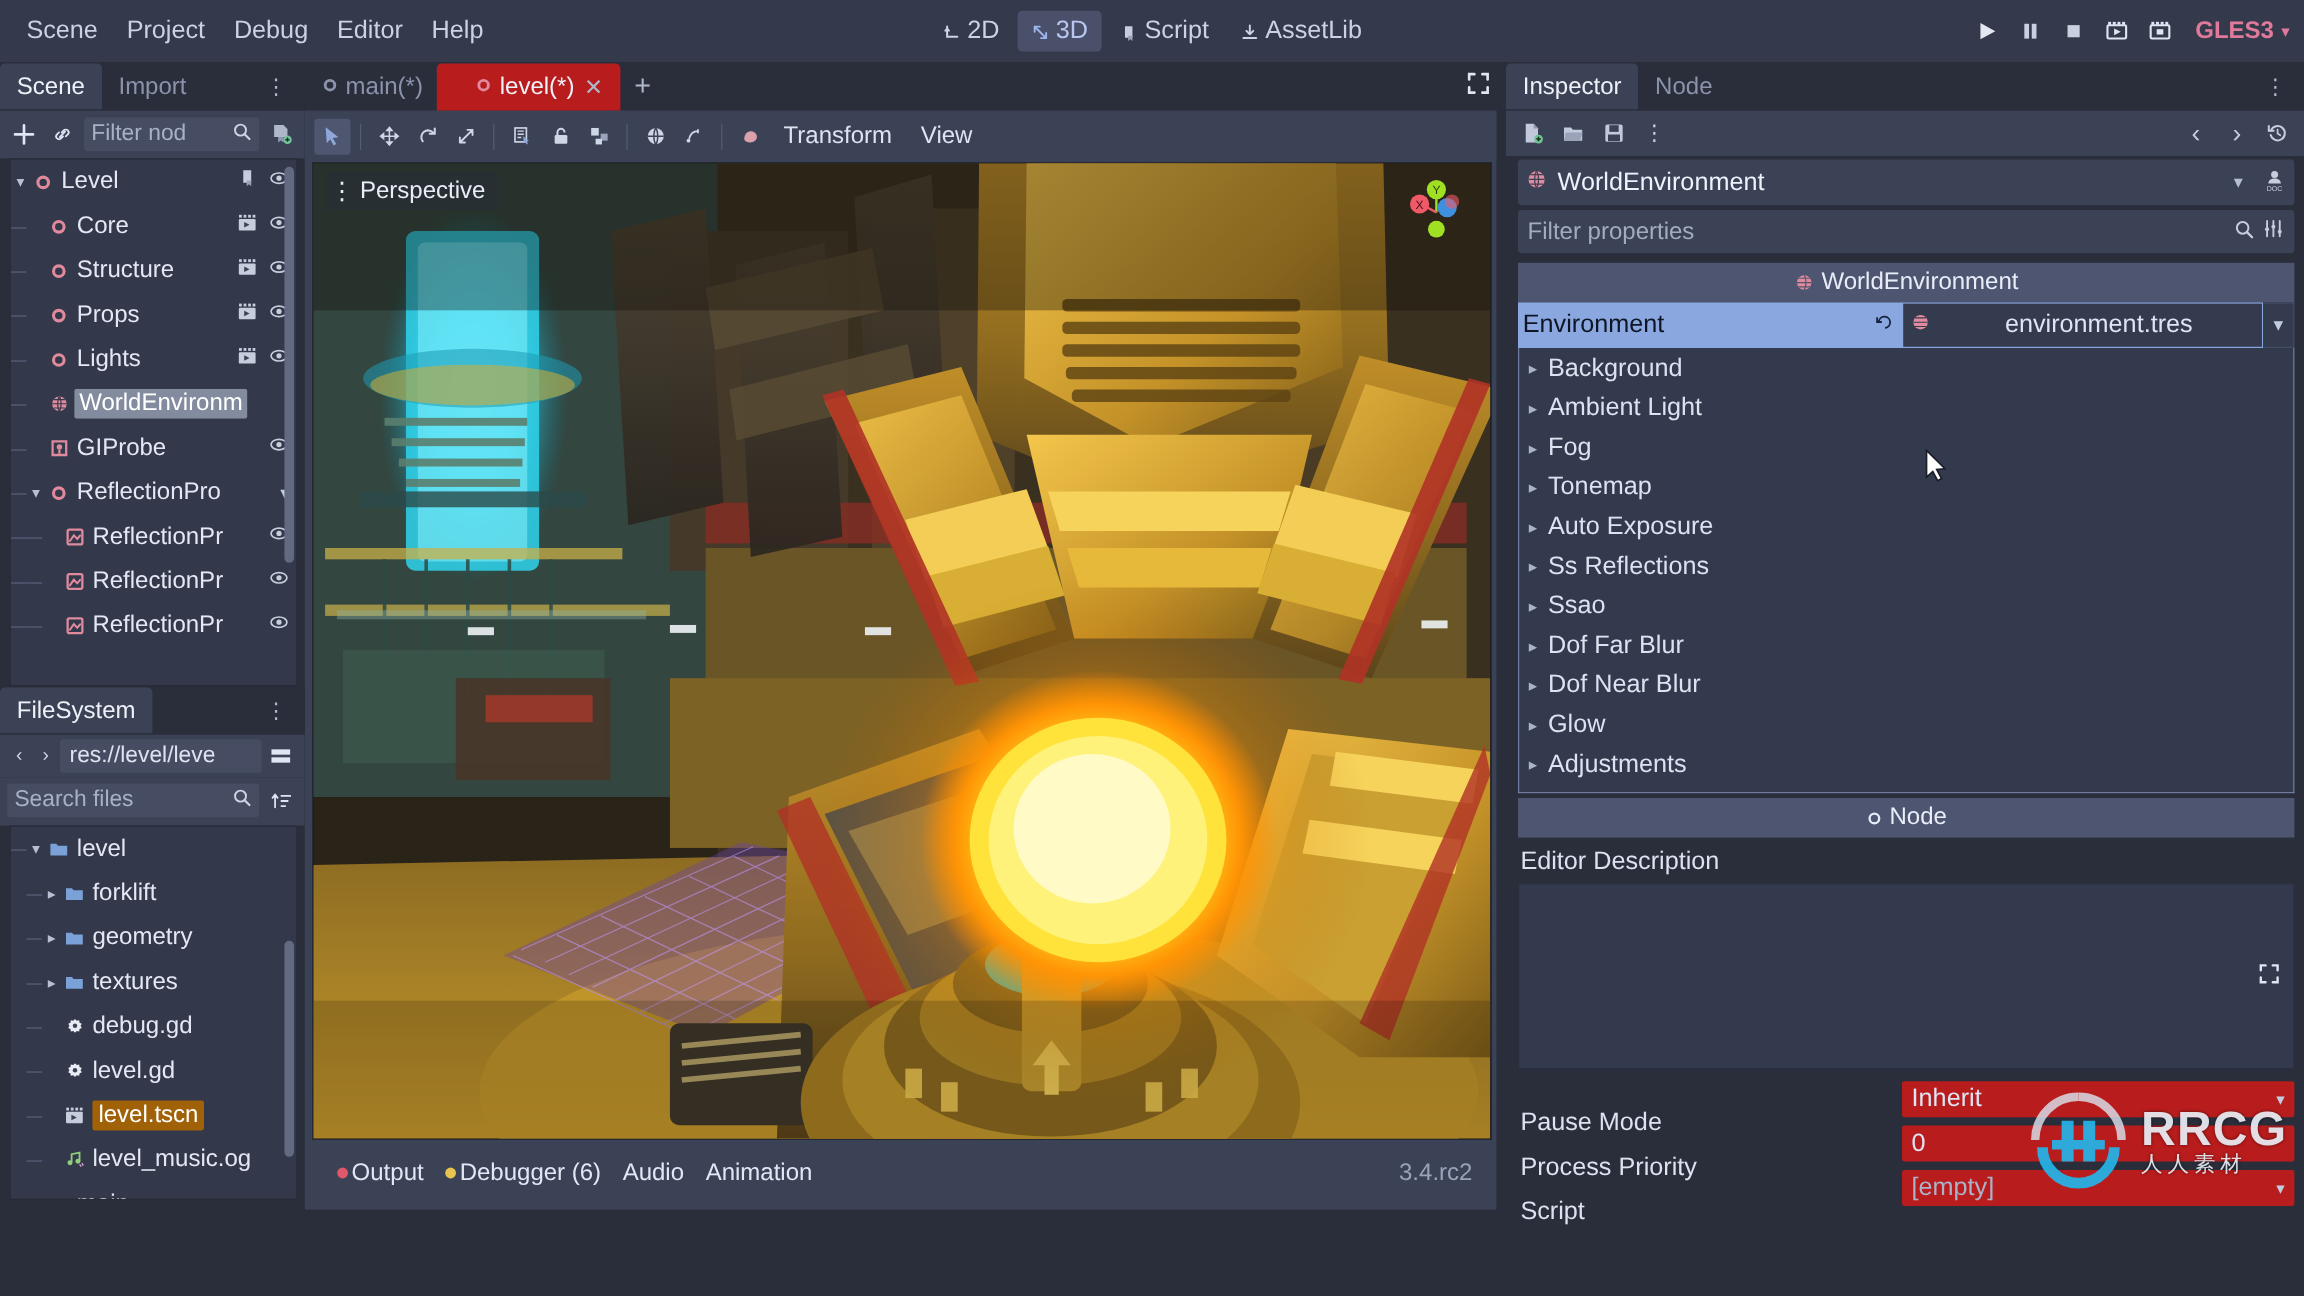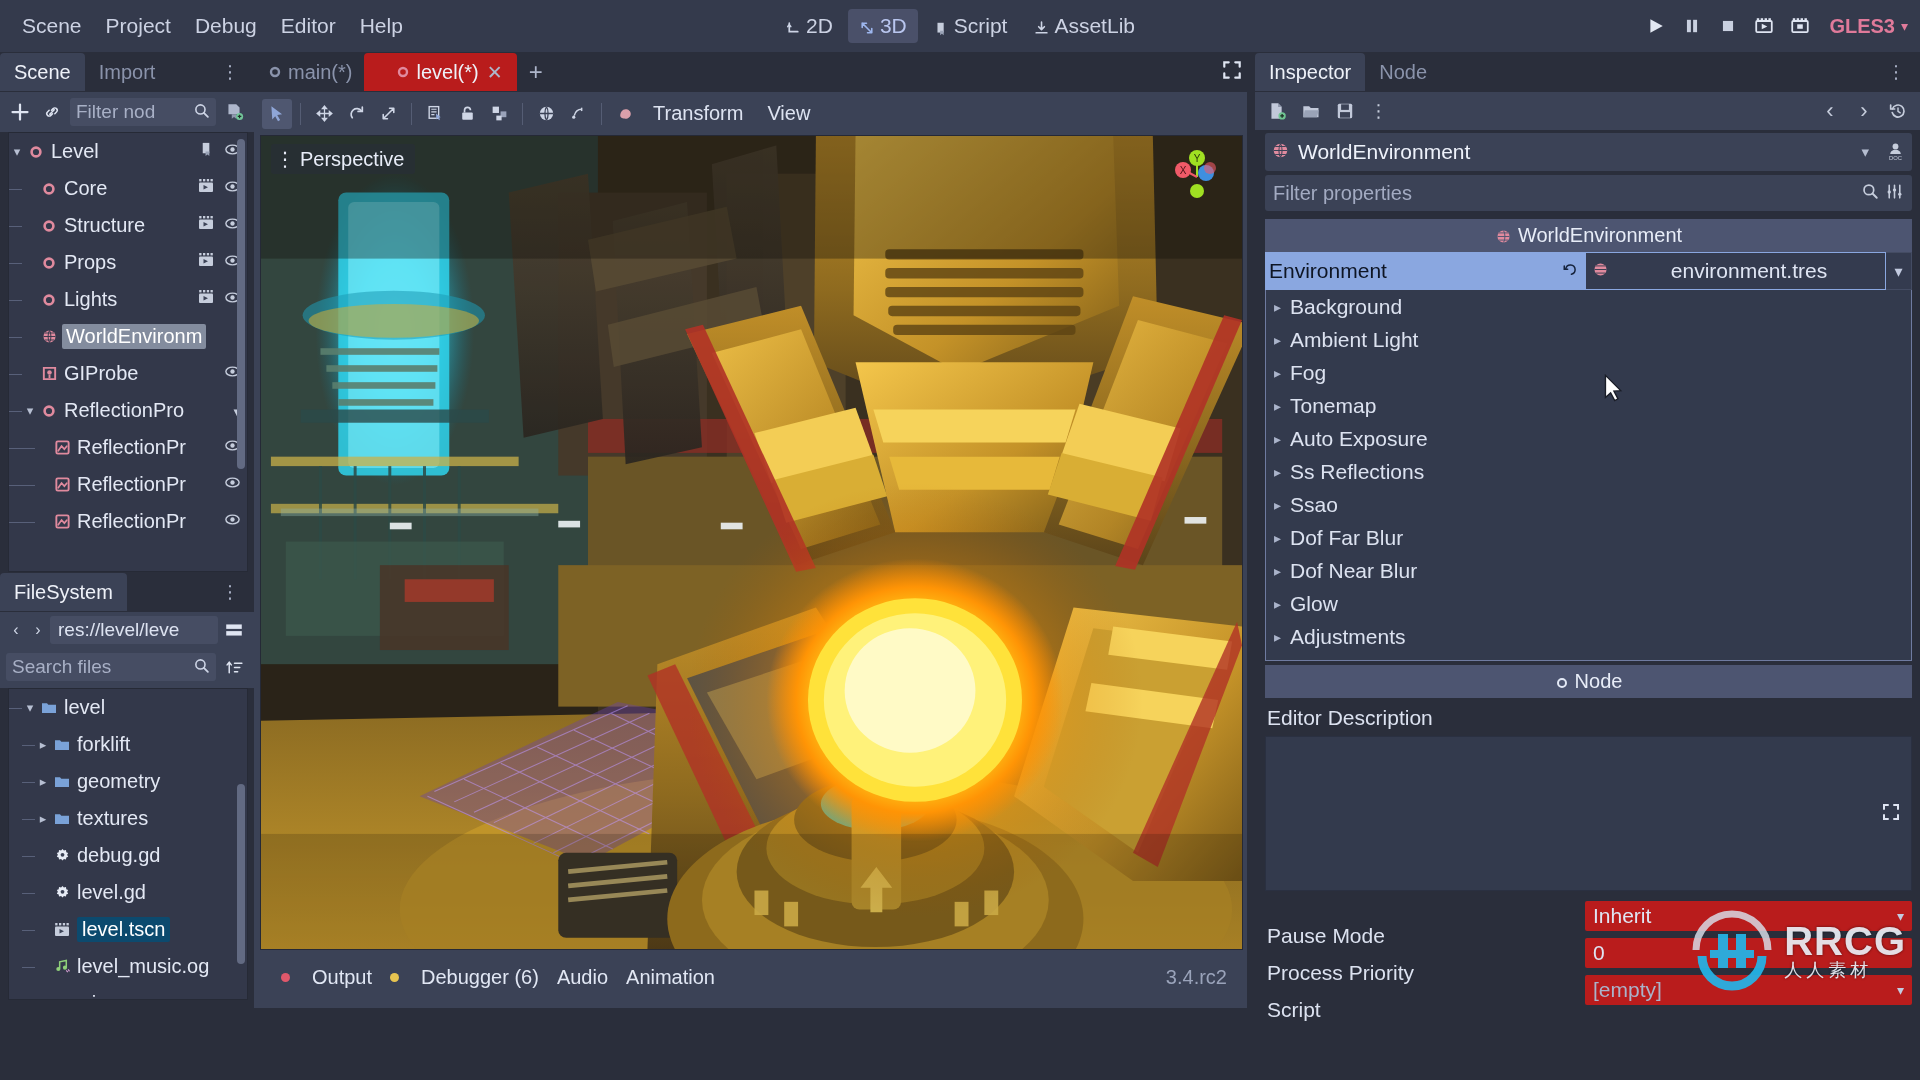--- a/index.html
+++ b/index.html
@@ -125,21 +125,21 @@
   .fsdock { flex: 1; display: flex; flex-direction: column; min-height: 0; }
   .pathrow { background: #3b4256; display: flex; align-items: center; padding: 4px 6px; gap: 2px; }
   .pathbox {
     flex: 1; background: #464d63; border-radius: 3px; padding: 3px 8px;
     font-size: 19px; color: #dde3f1; overflow: hidden; white-space: nowrap;
   }
   .filerow {
     display: flex; align-items: center; height: 37px; font-size: 20px;
     color: #e3e8f4; white-space: nowrap; cursor: pointer; padding-right: 6px;
   }
-  .filerow.selected .flabel { background: #0c4a6e; color: #fff; border-radius:2px; padding: 1px 5px; }
+  .filerow.selected .flabel { background: #a16207; color: #fff; border-radius:2px; padding: 1px 5px; }
 
   
   .center { flex: 1; display: flex; flex-direction: column; min-width: 0; background: #2a2e3b; }
   .scene-tabs {
     display: flex; align-items: center; height: 40px; min-height: 40px;
     background: #2a2e3b; position: relative; padding-left: 2px;
   }
   .stab {
     display: flex; align-items: center; gap: 6px;
     font-size: 20px; color: #8a93ab; padding: 8px 12px 7px 12px;
@@ -175,21 +175,21 @@
     display: flex; align-items: center; gap: 4px; cursor: pointer;
   }
   .gizmo { position: absolute; right: 14px; top: 10px; width: 62px; height: 62px; z-index: 5; }
 
   .statusbar {
     height: 46px; min-height: 46px; margin: 4px 4px 8px 6px;
     background: #3b4256; display: flex; align-items: center;
     padding: 0 12px; position: relative;
   }
   .sitem {
-    display: flex; align-items: center; gap: 22px;
+    display: flex; align-items: center; gap: 3px;
     font-size: 20px; color: #e1e7f4; padding: 5px 9px; border-radius: 3px; cursor: pointer;
   }
   .dot { width: 9px; height: 9px; border-radius: 50%; display: inline-block; }
   .version { position: absolute; right: 16px; font-size: 20px; color: #9aa3ba; }
 
   
   .rightcol {
     width: 665px; min-width: 665px; display: flex; flex-direction: column;
     background: #2a2e3b;
   }

